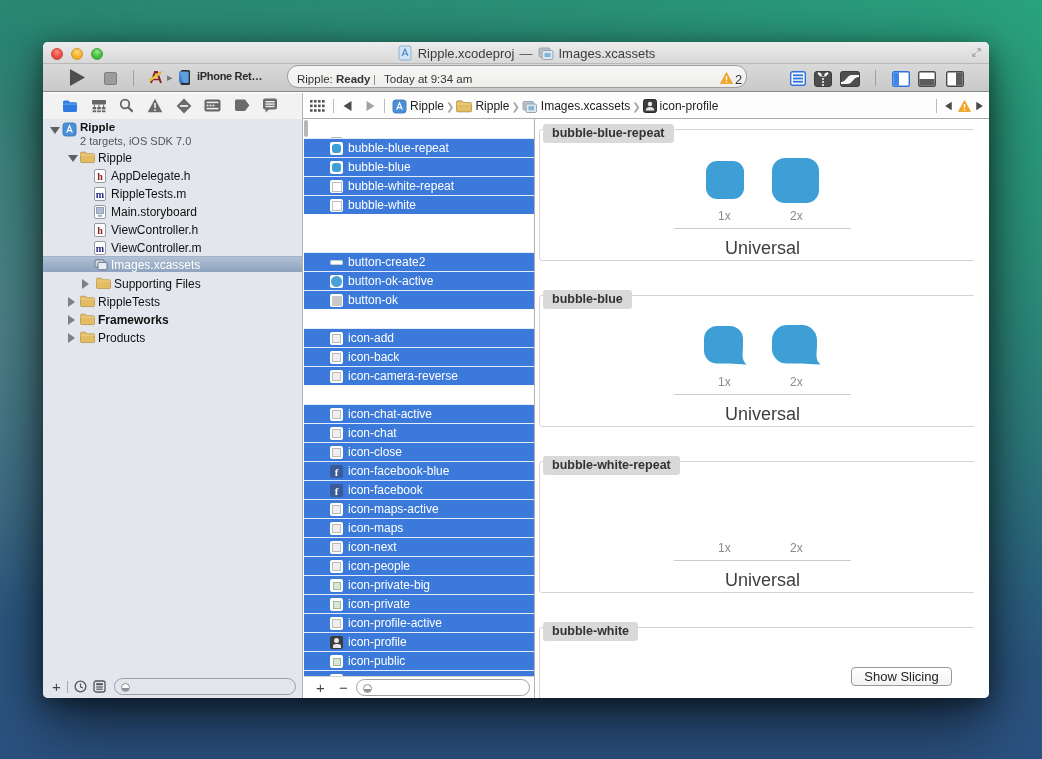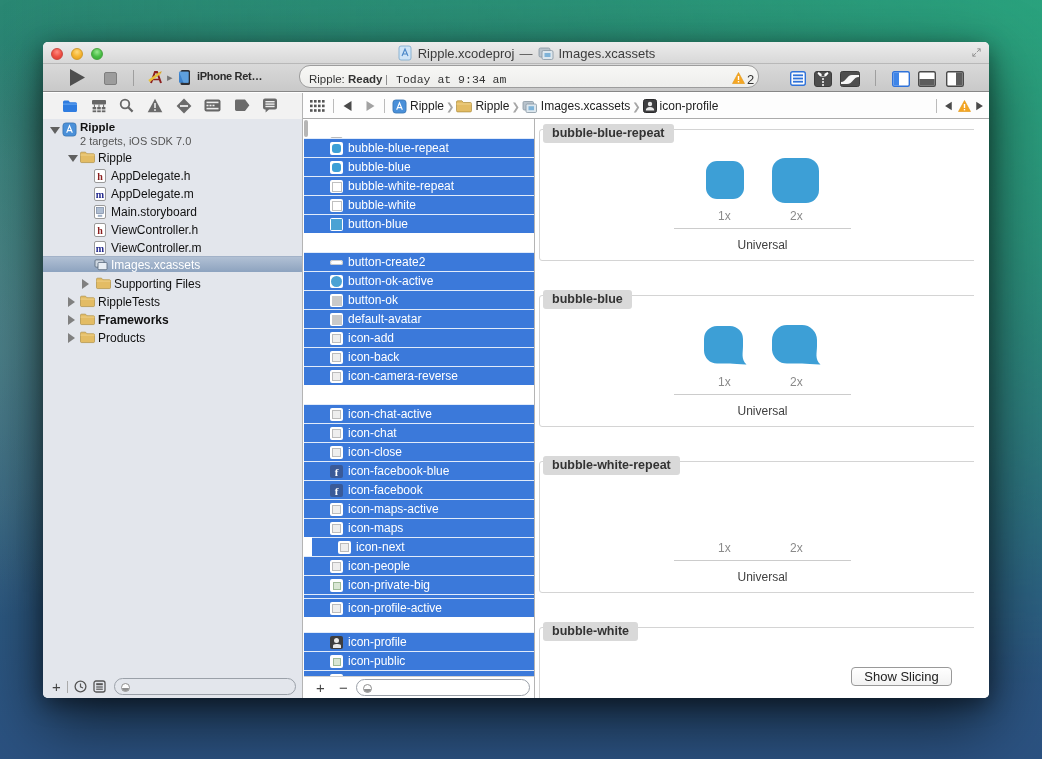--- a/index.html
+++ b/index.html
@@ -33,21 +33,21 @@
 .title .seg { display:flex; align-items:center; gap:5px; }
 .expand { position:absolute; right:8px; top:6px; width:9px; height:9px; opacity:0.55; }
 
 .toolbar {
   position:absolute; left:0; top:22px; width:100%; height:28px;
   background:linear-gradient(#d9d9d9,#c9c9c9);
   border-bottom:1px solid #878787;
 }
 .tb-div { position:absolute; top:6px; width:1px; height:16px; background:#9f9f9f; }
 .status {
-  position:absolute; left:256px; top:1px; width:460px; height:23px;
+  position:absolute; left:244px; top:1px; width:460px; height:23px;
   background:linear-gradient(#f7f7f5,#eeeeec);
   border:1px solid #9d9d9d; border-radius:11px;
   font-size:11.5px; color:#333; line-height:19px;
 }
 .schemetext { position:absolute; left:154px; top:6px; font-size:11px; letter-spacing:-0.3px; font-weight:bold; color:#2c2c2c; }
 
 .navrow {
   position:absolute; left:0; top:51px; width:100%; height:26px;
   background:#fdfdfd; border-bottom:1px solid #ababab;
 }
@@ -96,21 +96,21 @@
 .tri.closed { border-top:5px solid transparent; border-bottom:5px solid transparent; border-left:7px solid #808080; }
 
 .dscroll { position:absolute; left:0; top:0; right:15px; bottom:0; overflow:hidden; }
 .gbox { position:absolute; left:4px; width:620px; height:132px; border:1px solid #d4d4d4; border-radius:3px; }
 .gchip {
   position:absolute; left:7px; background:#d9d9d9; border-radius:3px;
   font-size:12.5px; font-weight:bold; color:#333; padding:2px 9px 3px 9px;
 }
 .xlabel { position:absolute; font-size:12px; color:#8a8a8a; }
 .uline { position:absolute; left:138px; width:177px; height:1px; background:#ccc; }
-.ulabel { position:absolute; left:138px; width:177px; text-align:center; font-size:12px; color:#404040; }
+.ulabel { position:absolute; left:138px; width:177px; text-align:center; font-size:18px; color:#404040; }
 
 .bbar {
   position:absolute; bottom:0; height:22px;
 }
 .oval { position:absolute; top:2px; height:17px; border:1px solid #9aa0a8; border-radius:9px; }
 .fcirc { position:absolute; top:3.5px; width:9px; height:9px; border-radius:50%; border:1px solid #8f8f8f; background:#fdfdfd; overflow:hidden; }
 .fcirc:after { content:""; position:absolute; left:0; top:4px; width:9px; height:5px; background:#8f8f8f;}
 .pm { font-size:15px; color:#444; position:absolute; top:2px; }
 </style>
 </head>
@@ -193,21 +193,21 @@
     <svg style="position:absolute;left:134px;top:5px;" width="16" height="17" viewBox="0 0 16 17">
       <rect x="3.5" y="1" width="9.5" height="15" rx="1.6" fill="#2f2f33"></rect>
       <rect x="2" y="2.8" width="9.5" height="11" rx="0.8" fill="#3c82cc"></rect>
       <path d="M2 2.8 h9.5 v11 h-5z" fill="#5e9fdd"></path>
     </svg>
     <span class="schemetext">iPhone Ret…</span>
 
     <div class="status">
       <span style="position:absolute;left:9px;top:4px;">Ripple: <b>Ready</b></span>
       <span style="position:absolute;left:85px;top:4px;color:#888;">|</span>
-      <span style="position:absolute;left:96px;top:4px;font-family:Liberation Mono, monospace;">Today at 9:34 am</span>
+      <span style="position:absolute;left:96px;top:4px;">Today at 9:34 am</span>
       <svg style="position:absolute;left:432px;top:6px;" width="13" height="12" viewBox="0 0 13 12">
           <path d="M6.5 0.5 L12.5 11.5 H0.5 Z" fill="#f5a623" stroke="#e0950f" stroke-width="0.6"></path>
           <rect x="5.8" y="4" width="1.4" height="4" fill="#fff"></rect>
           <rect x="5.8" y="9" width="1.4" height="1.4" fill="#fff"></rect>
         </svg>
       <span style="position:absolute;left:447px;top:4px;font-size:13px;">2</span>
     </div>
 
     <svg style="position:absolute;left:747px;top:7px;" width="16" height="15" viewBox="0 0 16 15">
         <rect x="0.7" y="0.7" width="14.6" height="13.6" rx="2" fill="#fdfdfd" stroke="#2f72d9" stroke-width="1.4"></rect>
@@ -388,21 +388,21 @@
           <rect x="0.5" y="0.5" width="11" height="13" rx="1.5" fill="#fff" stroke="#9a9a9a"></rect>
           <text x="6" y="10.5" text-anchor="middle" font-family="Liberation Serif" font-size="10" font-weight="bold" fill="#8b1d1d">h</text>
         </svg>
       <span style="position:absolute;left:68px;top:2px;">AppDelegate.h</span>
     </div>
     <div class="trow" style="top:66px;">
       <svg style="position:absolute;left:51px;top:2px;" width="12" height="14" viewBox="0 0 12 14">
           <rect x="0.5" y="0.5" width="11" height="13" rx="1.5" fill="#fff" stroke="#9a9a9a"></rect>
           <text x="6" y="10.5" text-anchor="middle" font-family="Liberation Serif" font-size="10" font-weight="bold" fill="#20268c">m</text>
         </svg>
-      <span style="position:absolute;left:68px;top:2px;">AppDelegate.m</span>
+      <span style="position:absolute;left:68px;top:2px;">RippleTests.m</span>
     </div>
     <div class="trow" style="top:84px;">
       <svg style="position:absolute;left:51px;top:2px;" width="12" height="14" viewBox="0 0 12 14">
           <rect x="0.5" y="0.5" width="11" height="13" rx="1.5" fill="#fff" stroke="#9a9a9a"></rect>
           <rect x="2.5" y="2.5" width="7" height="6" fill="#aebdd1" stroke="#7787a1" stroke-width="0.7"></rect>
           <rect x="3.8" y="9.8" width="4.4" height="2" fill="#9fb0c6"></rect>
         </svg>
       <span style="position:absolute;left:68px;top:2px;">Main.storyboard</span>
     </div>
     <div class="trow" style="top:102px;">
@@ -485,48 +485,36 @@
           <i class="in w"></i>
         </span>
         <span class="lbl">bubble-white-repeat</span>
       </div>
     <div class="row sel" style="top:76px;">
         <span class="chip">
           <i class="in w"></i>
         </span>
         <span class="lbl">bubble-white</span>
       </div>
-    <div class="row sel" style="top:95px;">
-        <span class="chip">
-          <i class="in bb"></i>
-        </span>
-        <span class="lbl">button-blue</span>
-      </div>
     <div class="row sel" style="top:133px;">
         <span class="pillic"></span>
         <span class="lbl">button-create2</span>
       </div>
     <div class="row sel" style="top:171px;">
         <span class="chip">
           <i class="in gy"></i>
         </span>
         <span class="lbl">button-ok</span>
       </div>
     <div class="row sel" style="top:152px;">
         <span class="chip">
           <i class="in bc"></i>
         </span>
         <span class="lbl">button-ok-active</span>
       </div>
-    <div class="row sel" style="top:190px;">
-        <span class="chip">
-          <i class="in gy"></i>
-        </span>
-        <span class="lbl">default-avatar</span>
-      </div>
     <div class="row sel" style="top:209px;">
         <span class="chip">
           <i class="in gl"></i>
         </span>
         <span class="lbl">icon-add</span>
       </div>
     <div class="row sel" style="top:228px;">
         <span class="chip">
           <i class="in gl"></i>
         </span>
@@ -573,21 +561,21 @@
           <i class="in gl"></i>
         </span>
         <span class="lbl">icon-maps-active</span>
       </div>
     <div class="row sel" style="top:399px;">
         <span class="chip">
           <i class="in gl"></i>
         </span>
         <span class="lbl">icon-maps</span>
       </div>
-    <div class="row sel" style="top:418px;margin-left:8px;">
+    <div class="row sel" style="top:418px;">
         <span class="chip">
           <i class="in gl"></i>
         </span>
         <span class="lbl">icon-next</span>
       </div>
     <div class="row sel" style="top:437px;">
         <span class="chip">
           <i class="in gl"></i>
         </span>
         <span class="lbl">icon-people</span>
@@ -597,21 +585,21 @@
           <i class="in gn"></i>
         </span>
         <span class="lbl">icon-private-big</span>
       </div>
     <div class="row sel" style="top:475px;">
         <span class="chip">
           <i class="in gn"></i>
         </span>
         <span class="lbl">icon-private</span>
       </div>
-    <div class="row sel" style="top:479px;">
+    <div class="row sel" style="top:494px;">
         <span class="chip">
           <i class="in gl"></i>
         </span>
         <span class="lbl">icon-profile-active</span>
       </div>
     <div class="row sel" style="top:513px;">
         <span class="chip dk">
           <i class="in" style="background:#e8e8e8;border-radius:50%;left:4px;top:2px;width:5px;height:5px;"></i>
           <i class="in" style="background:#e8e8e8;border-radius:40% 40% 0 0;left:2.5px;top:7.5px;width:8px;height:4px;"></i>
         </span>

